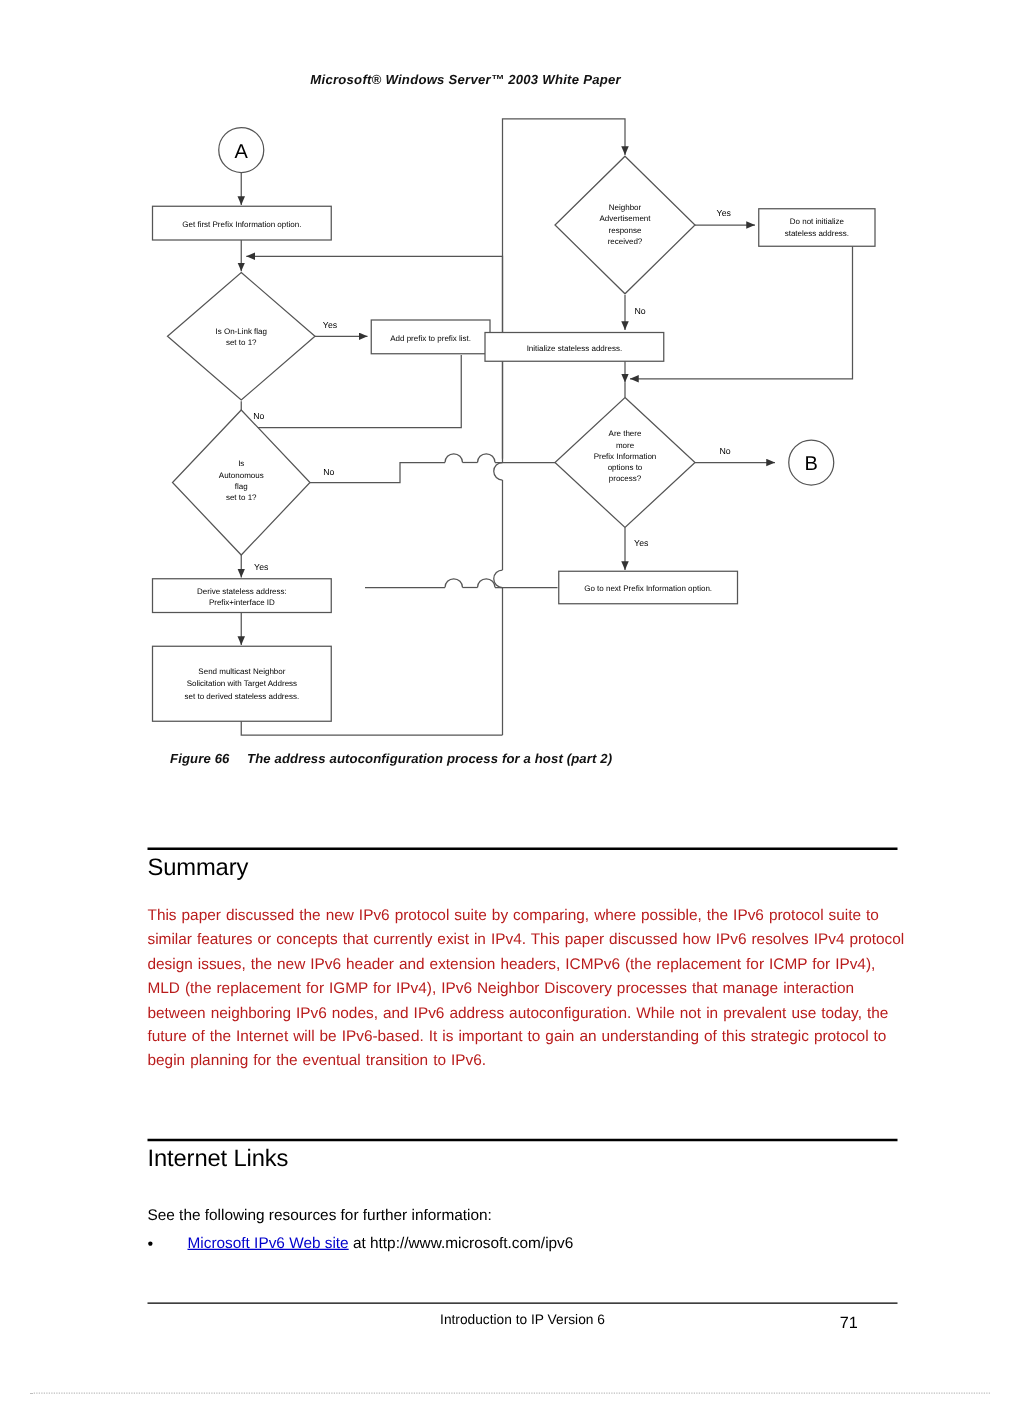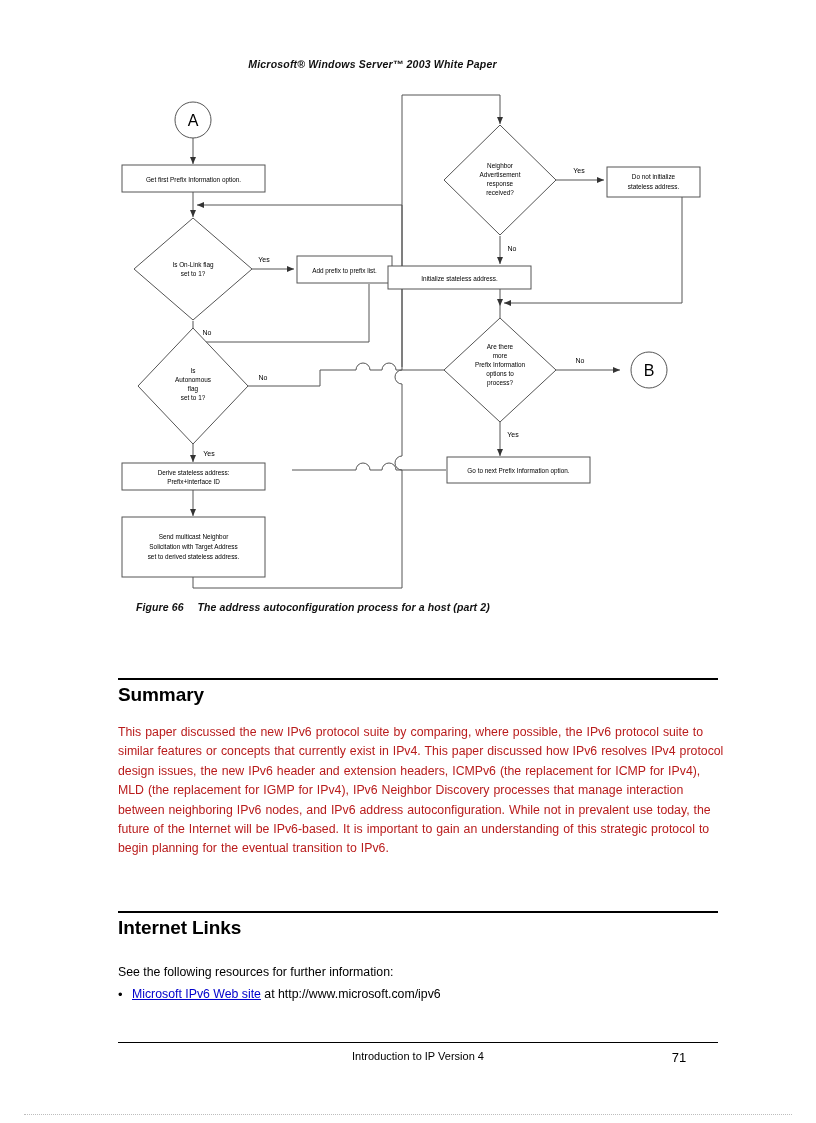--- a/index.html
+++ b/index.html
@@ -60,21 +60,21 @@
     position: absolute;
     left: 118px;
     width: 600px;
     border-top: 2px solid #000;
     height: 0;
   }
   .h1 {
     position: absolute;
     left: 118px;
     font-size: 19px;
-    font-weight: bold;
+    font-weight: normal;
     color: #000;
     letter-spacing: -0.1px;
   }
   .body-text {
     position: absolute;
     left: 118px;
     width: 610px;
     font-size: 12.3px;
     line-height: 19.4px;
     color: #b91c1c;
@@ -99,21 +99,21 @@
     color: #000;
   }
   .bullet-dot {
     position: absolute;
     left: 0;
     top: 2px;
     font-size: 13px;
     line-height: 16px;
   }
   .bullet-body {
-    margin-left: 14px;
+    margin-left: 32px;
     display: block;
   }
   a.link {
     color: #0000cc;
     text-decoration: underline;
   }
   
   .footer-rule {
     position: absolute;
     left: 118px;
@@ -316,17 +316,17 @@
   <div class="rule" style="top:911px;"></div>
   <div class="h1" style="top:917px;">Internet Links</div>
   <div class="lead-text" style="top:939px;margin-top:24px;">See the following resources for further information:</div>
 
   <div class="bullet-row" style="top:985px;">
     <span class="bullet-dot">•</span>
     <span class="bullet-body"><a class="link" href="#">Microsoft IPv6 Web site</a><span> at http://www.microsoft.com/ipv6</span></span>
   </div>
 
   <div class="footer-rule"></div>
-  <div class="footer-center">Introduction to IP  Version 4</div>
+  <div class="footer-center">Introduction to IP  Version 6</div>
   <div class="footer-page">71</div>
   <div class="page-edge"></div>
 
 </div>
 
 </body></html>

